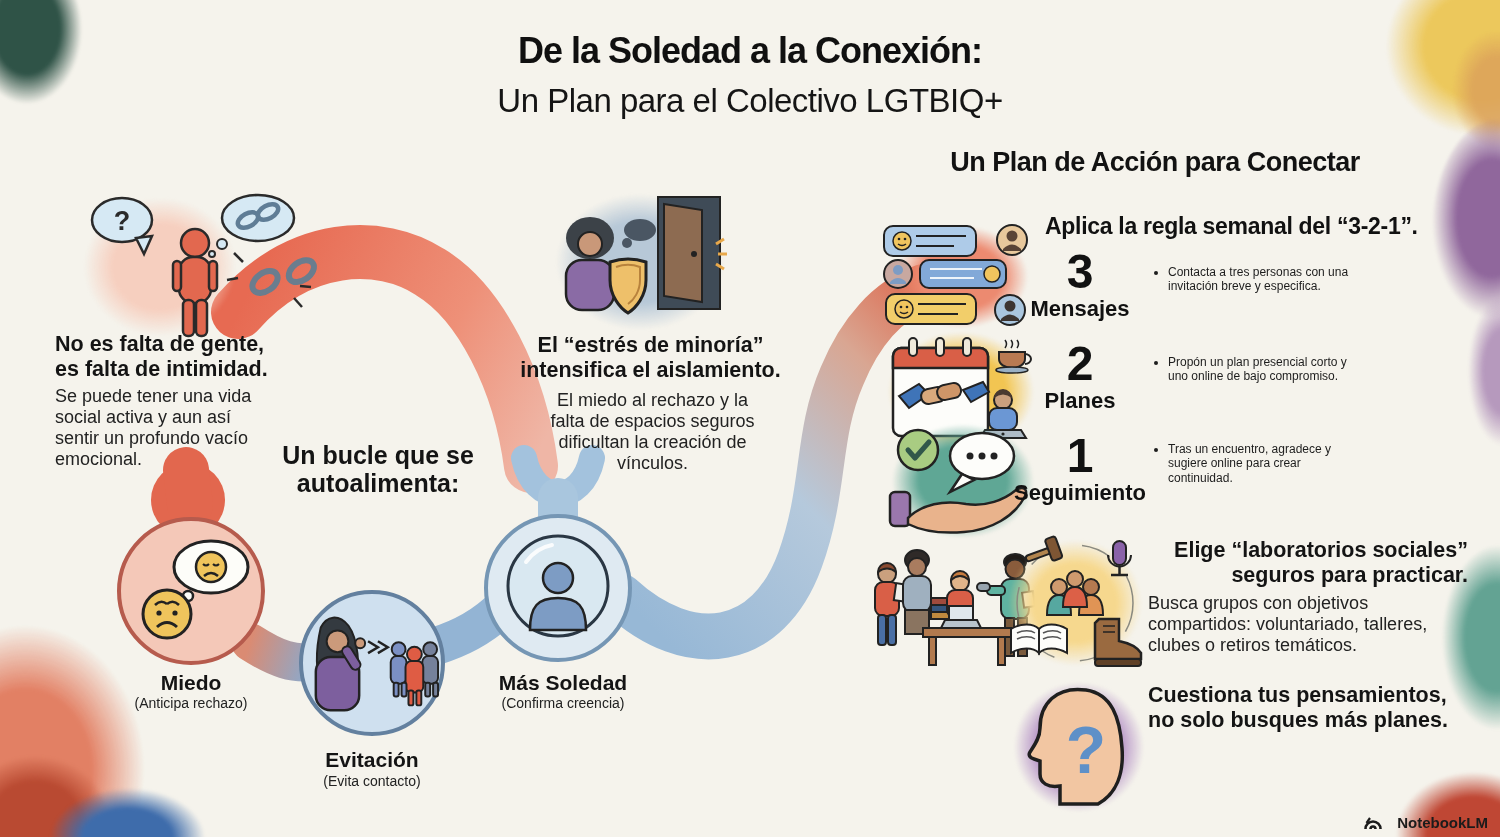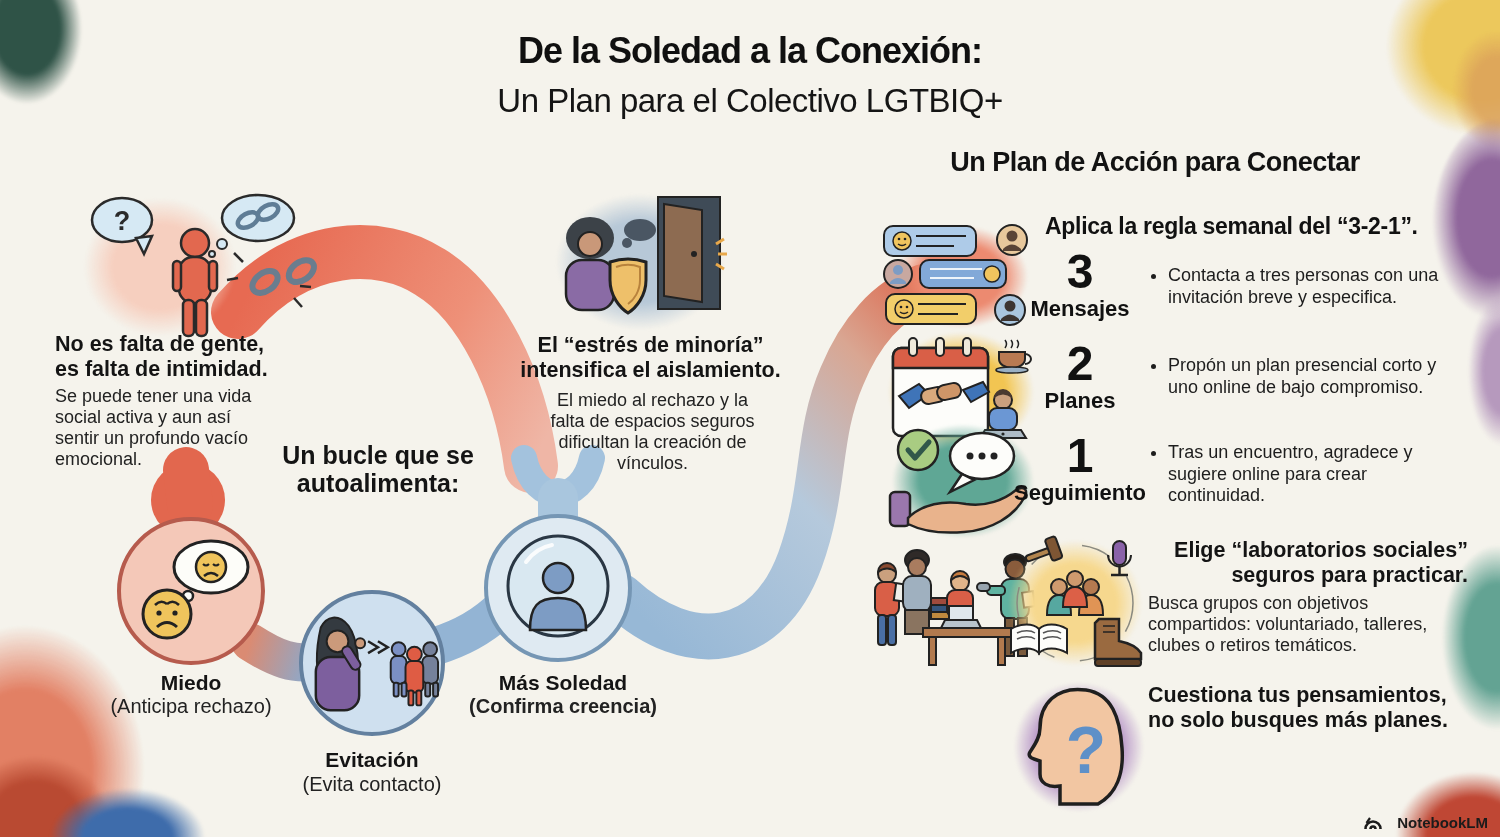--- a/index.html
+++ b/index.html
@@ -12,26 +12,26 @@
   .blob{position:absolute;filter:blur(1.5px);}
   .ctr{text-align:center;}
   .pre{white-space:pre-line;}
   .page-title{font-size:36px;font-weight:bold;letter-spacing:-1px;color:#101010;}
   .page-sub{font-size:33px;font-weight:400;letter-spacing:-0.5px;color:#151515;}
   .section-title{font-size:27px;font-weight:bold;letter-spacing:-0.5px;color:#121212;}
   .h-block{font-size:21px;font-weight:bold;line-height:1.14;color:#141414;}
   .b-block{font-size:18px;line-height:1.17;color:#222;}
   .loop-label{font-size:25px;font-weight:bold;line-height:1.13;color:#141414;}
   .cycle-label{font-size:21px;font-weight:bold;color:#141414;}
-  .cycle-sub{font-size:20px;color:#222;}
+  .cycle-sub{font-size:14px;color:#222;}
   .rule-num{font-size:48px;font-weight:bold;line-height:1;color:#111;}
   .rule-label{font-size:22px;font-weight:bold;color:#111;}
   .rule-heading{font-size:23px;font-weight:bold;letter-spacing:-0.3px;color:#111;}
   ul.bullets{margin:0;padding-left:18px;}
-  ul.bullets li{font-size:18px;line-height:1.2;color:#1d1d1d;white-space:pre-line;}
+  ul.bullets li{font-size:12px;line-height:1.2;color:#1d1d1d;white-space:pre-line;}
   .circle{position:absolute;border-radius:50%;box-sizing:border-box;display:flex;align-items:center;justify-content:center;}
   .footer{position:absolute;right:12px;bottom:6px;display:flex;align-items:center;gap:14px;font-size:15px;font-weight:600;color:#1b1b1b;}
 </style>
 </head>
 <body>
 
 <div class="canvas">
 
   <div class="blob" style="left:-28px;top:-46px;width:110px;height:150px;border-radius:40% 60% 55% 45%;background:radial-gradient(closest-side,#2f5347 60%,rgba(47,83,71,0) 100%);"></div>
   <div class="blob" style="left:1386px;top:-44px;width:190px;height:180px;border-radius:55% 45% 60% 40%;background:radial-gradient(closest-side,#ecc85c 60%,rgba(236,200,92,0) 100%);"></div>
@@ -192,21 +192,21 @@
       <circle cx="70" cy="60" r="15" fill="#7d9cc4" stroke="#222" stroke-width="2.5"></circle>
       <path d="M42 112 C42 88 50 80 70 80 C90 80 98 88 98 112 Z" fill="#7d9cc4" stroke="#222" stroke-width="2.5"></path>
     </svg>
   </div>
 
   <div class="abs ctr cycle-label" style="left:116px;top:671px;width:150px;">Miedo</div>
   <div class="abs ctr cycle-sub" style="left:101px;top:695px;width:180px;">(Anticipa rechazo)</div>
   <div class="abs ctr cycle-label" style="left:292px;top:748px;width:160px;">Evitación</div>
   <div class="abs ctr cycle-sub" style="left:292px;top:773px;width:160px;">(Evita contacto)</div>
   <div class="abs ctr cycle-label" style="left:478px;top:671px;width:170px;">Más Soledad</div>
-  <div class="abs ctr cycle-sub" style="left:468px;top:695px;width:190px;font-weight:bold;">(Confirma creencia)</div>
+  <div class="abs ctr cycle-sub" style="left:468px;top:695px;width:190px;">(Confirma creencia)</div>
 
   <div class="abs ctr section-title" style="left:905px;top:147px;width:500px;">Un Plan de Acción para Conectar</div>
   <div class="abs rule-heading" style="left:1045px;top:213px;width:420px;">Aplica la regla semanal del “3-2-1”.</div>
 
   <div class="blob" style="left:896px;top:226px;width:132px;height:102px;border-radius:50% 50% 55% 45%;background:radial-gradient(closest-side,#ec8a70 62%,rgba(236,138,112,0) 100%);"></div>
   <svg class="abs" style="left:882px;top:222px;" width="160" height="112" viewBox="0 0 160 112">
     <rect x="2" y="4" width="92" height="30" rx="9" fill="#aecbe8" stroke="#222" stroke-width="2"></rect>
     <circle cx="20" cy="19" r="9" fill="#f0c45e" stroke="#222" stroke-width="1.5"></circle>
     <circle cx="17" cy="17" r="1.3" fill="#222"></circle>
       <circle cx="23" cy="17" r="1.3" fill="#222"></circle>

